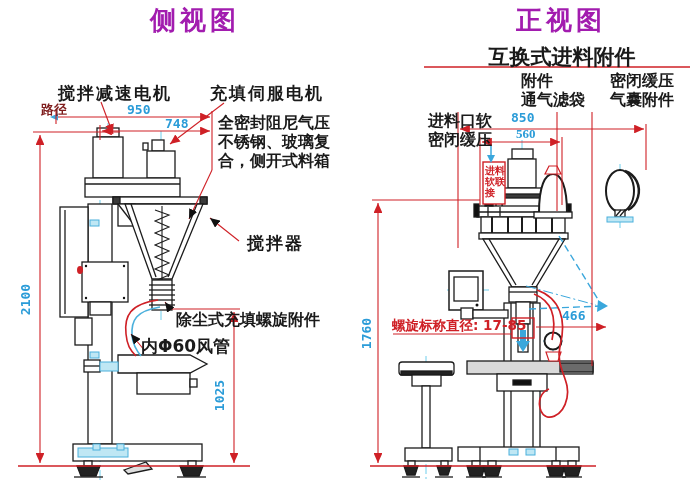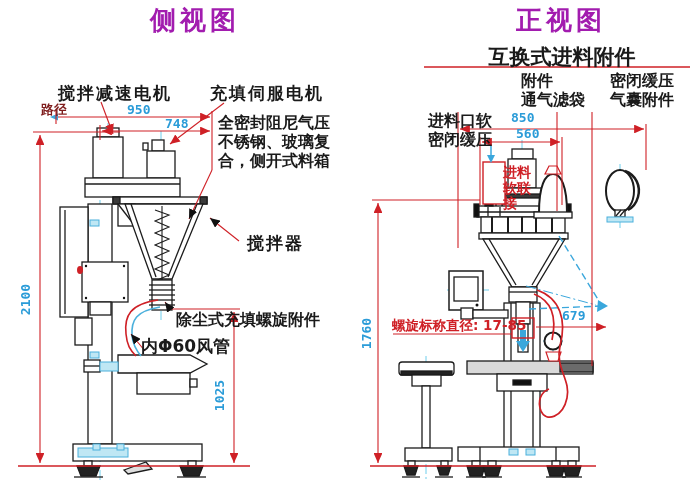--- a/index.html
+++ b/index.html
@@ -318,25 +318,25 @@
   <span>全密封阻尼气压</span>
   <span>不锈钢、玻璃复</span>
   <span>合，侧开式料箱</span>
 </div>
 
 <div class="lbl" style="left:239px;top:233px;font-size:17px;letter-spacing:2px;margin-left:8px;">搅拌器</div>
 <div class="lbl" style="left:176px;top:311px;font-size:16px;">除尘式充填螺旋附件</div>
 <div class="lbl" style="left:141px;top:336px;font-size:17px;">内Φ60风管</div>
 
 <div class="dim" style="left:511px;top:110px;">850</div>
-<div class="dim" style="left:516px;top:126px;">560</div>
+<div class="dim" style="left:516px;top:126px;font-family:Liberation Serif, serif;">560</div>
 <div class="dim vdim" style="left:344px;top:326px;">1760</div>
-<div class="dim" style="left:562px;top:308px;">679</div>
+<div class="dim" style="left:562px;top:308px;">466</div>
 
 <div class="lbl red" style="left:392px;top:318px;font-size:13.5px;">螺旋标称直径: 17-85</div>
 
-<div class="lbl red" style="left:503px;top:165px;width:20px;font-size:14px;line-height:1.12;letter-spacing:0;">
+<div class="lbl red" style="left:485px;top:165px;width:20px;font-size:10px;line-height:1.12;letter-spacing:0;">
   <span>进料</span>
   <span>软联</span>
   <span>接</span>
 </div>
 
 </div>
 
 </body></html>

